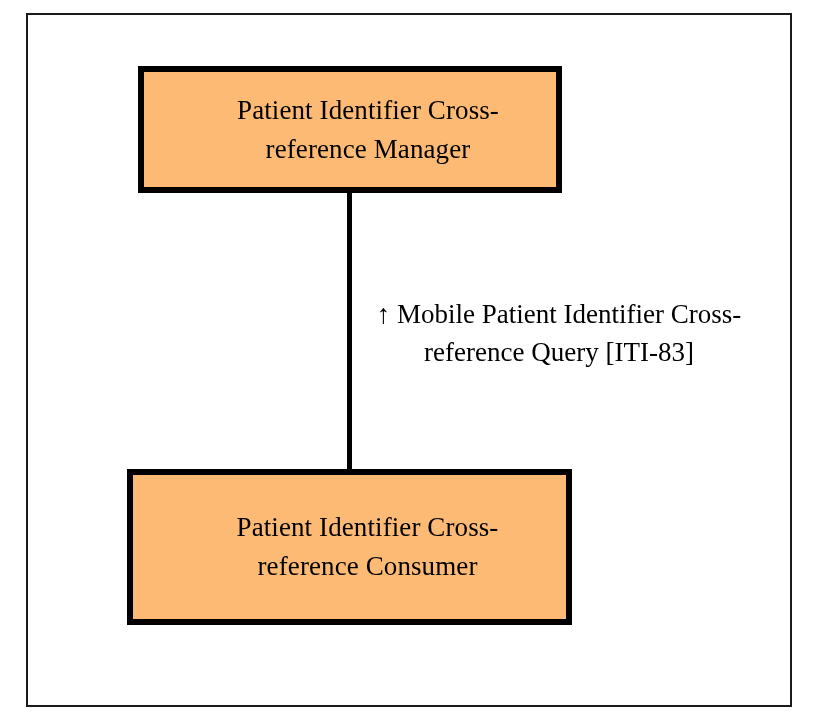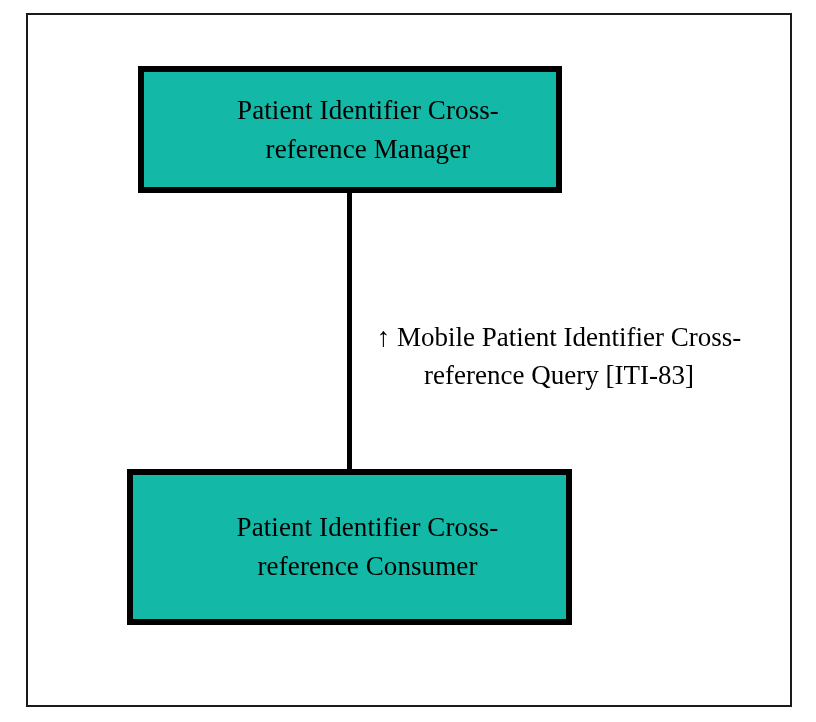--- a/index.html
+++ b/index.html
@@ -31,21 +31,21 @@
     height: 694px;
     border: 2px solid #1a1a1a;
     background: #ffffff;
     box-sizing: border-box;
   }
 
   
   .actor-box {
     position: absolute;
     border: 6px solid #000000;
-    background: #14b8a6;
+    background: #fdba74;
     box-sizing: border-box;
     display: flex;
     align-items: center;
     justify-content: center;
     text-align: center;
     padding-left: 36px;
   }
 
   .actor-box-top {
     left: 136px;
@@ -98,21 +98,21 @@
 <div id="canvas">
 
   <div class="outer-frame">
 
     <div class="actor-box actor-box-top" style="left:110px; top:51px;">
       <span class="actor-label">Patient Identifier Cross-reference Manager</span>
     </div>
 
     <div class="connector" style="left:319px; top:175px;"></div>
 
-    <div class="transaction-label" style="left:331px; top:280px;margin-top:23px;">↑ Mobile Patient Identifier Cross-reference Query [ITI-83]</div>
+    <div class="transaction-label" style="left:331px; top:280px;">↑ Mobile Patient Identifier Cross-reference Query [ITI-83]</div>
 
     <div class="actor-box actor-box-bottom" style="left:99px; top:454px;">
       <span class="actor-label">Patient Identifier Cross-reference Consumer</span>
     </div>
 
   </div>
 
 </div>
 
 </body></html>

